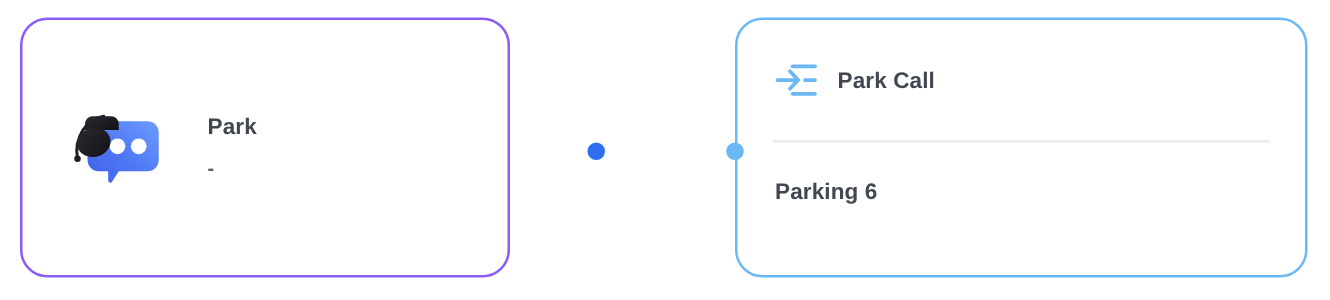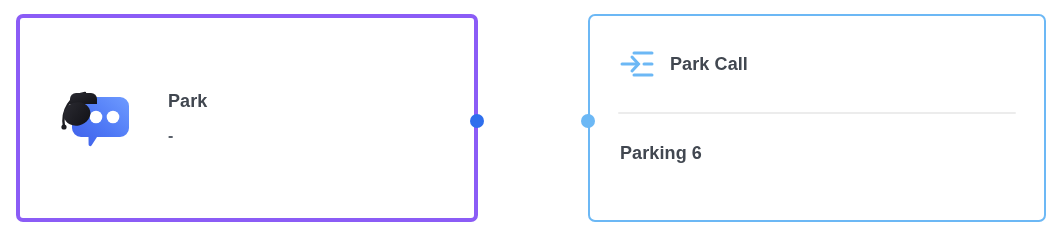--- a/index.html
+++ b/index.html
@@ -20,29 +20,29 @@
   #flow-canvas {
     position: absolute;
     inset: 0;
   }
 
   
   .node-card {
     position: absolute;
     background: #ffffff;
     box-sizing: border-box;
-    border-radius: 7px;
+    border-radius: 22px;
   }
 
   #source-node {
     left: 16px;
     top: 14px;
-    width: 462px;
+    width: 392px;
     height: 208px;
-    border: 4px solid #8b5cf6;
+    border: 2px solid #8b5cf6;
     display: flex;
     align-items: center;
   }
 
   #target-node {
     left: 588px;
     top: 14px;
     width: 458px;
     height: 208px;
     border: 2px solid #6cb8f5;

